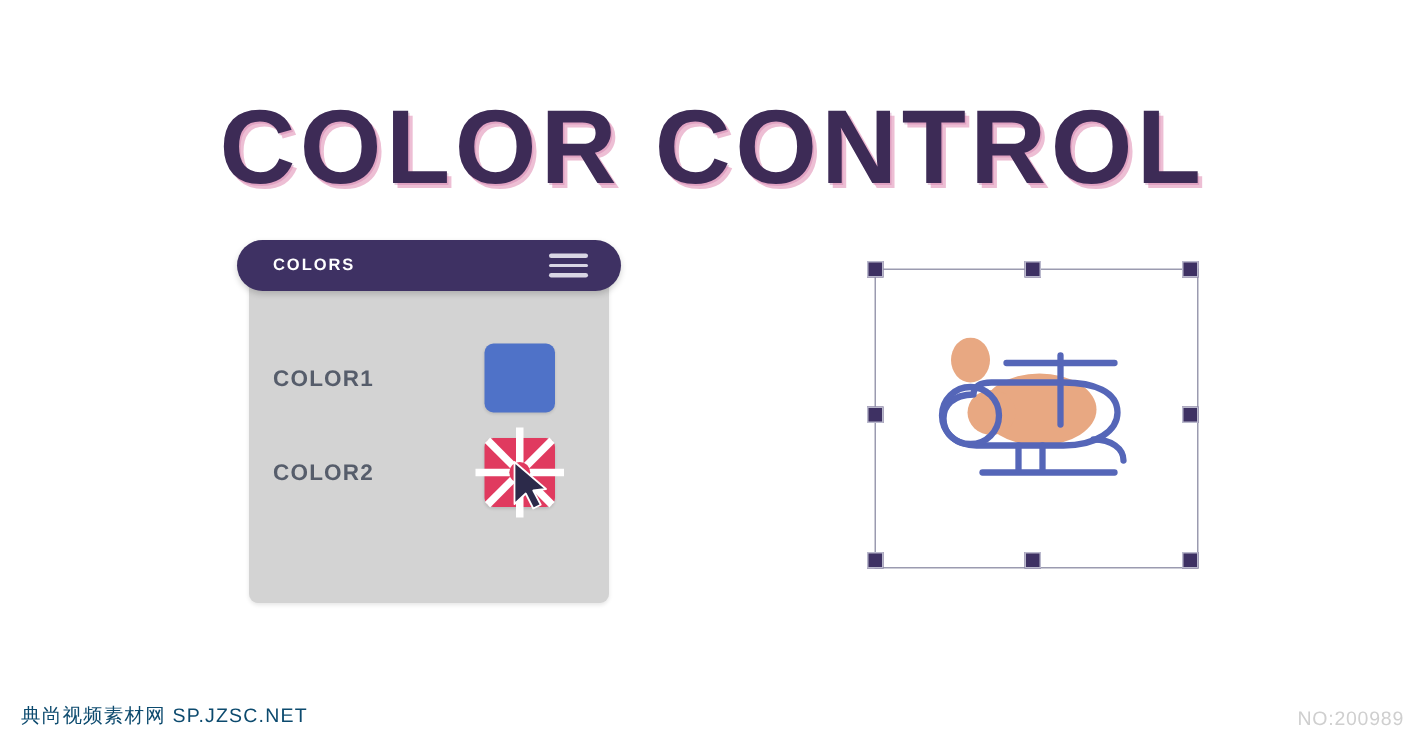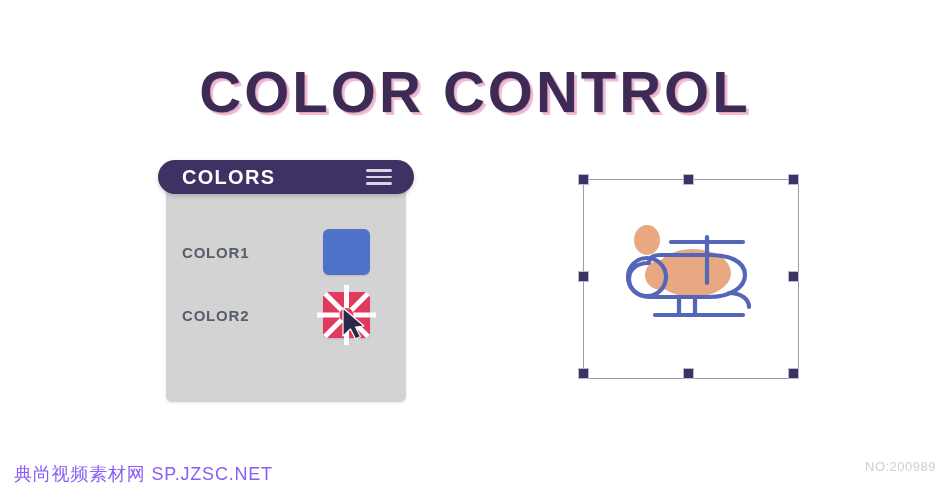--- a/index.html
+++ b/index.html
@@ -9,21 +9,21 @@
     font-family:"Liberation Sans", sans-serif;
     position:relative;
     overflow:hidden;
   }
 
   
   #page-title {
     position:absolute;
     left:0; right:0; top:58px;
     text-align:center;
-    font-size:58px;
+    font-size:70px;
     font-weight:bold;
     letter-spacing:3px;
     color:#3d2b56;
     text-shadow: 3px 3px 0px rgba(214,110,160,0.45),
                  1px 1px 0px rgba(180,90,150,0.30);
     font-family:"Liberation Sans", sans-serif;
     user-select:none;
   }
 
   
@@ -48,21 +48,21 @@
     border-radius:17px;
     display:flex;
     align-items:center;
     justify-content:space-between;
     padding:0 22px 0 24px;
     box-shadow:0 2px 4px rgba(0,0,0,0.18);
     z-index:3;
   }
   #panel-title {
     color:#ffffff;
-    font-size:20px;
+    font-size:11px;
     font-weight:bold;
     letter-spacing:1.3px;
   }
   #hamburger-icon {
     width:26px; height:16px;
     display:flex; flex-direction:column;
     justify-content:space-between;
     cursor:pointer;
   }
   #hamburger-icon span {
@@ -147,29 +147,29 @@
   #helicopter-art {
     position:absolute;
     left:30px; top:46px;
     width:160px; height:110px;
   }
 
   
   #watermark-left {
     position:absolute;
     left:14px; bottom:14px;
-    font-size:18px;
-    color:#8b5cf6;
+    font-size:13px;
+    color:#0c4a6e;
     letter-spacing:0.8px;
     user-select:none;
     white-space:nowrap;
   }
   #watermark-right {
     position:absolute;
-    right:14px; bottom:26px;
+    right:14px; bottom:14px;
     font-size:13px;
     color:#cfcfcf;
     letter-spacing:0.5px;
     user-select:none;
     white-space:nowrap;
   }
 </style>
 </head>
 <body>
 

